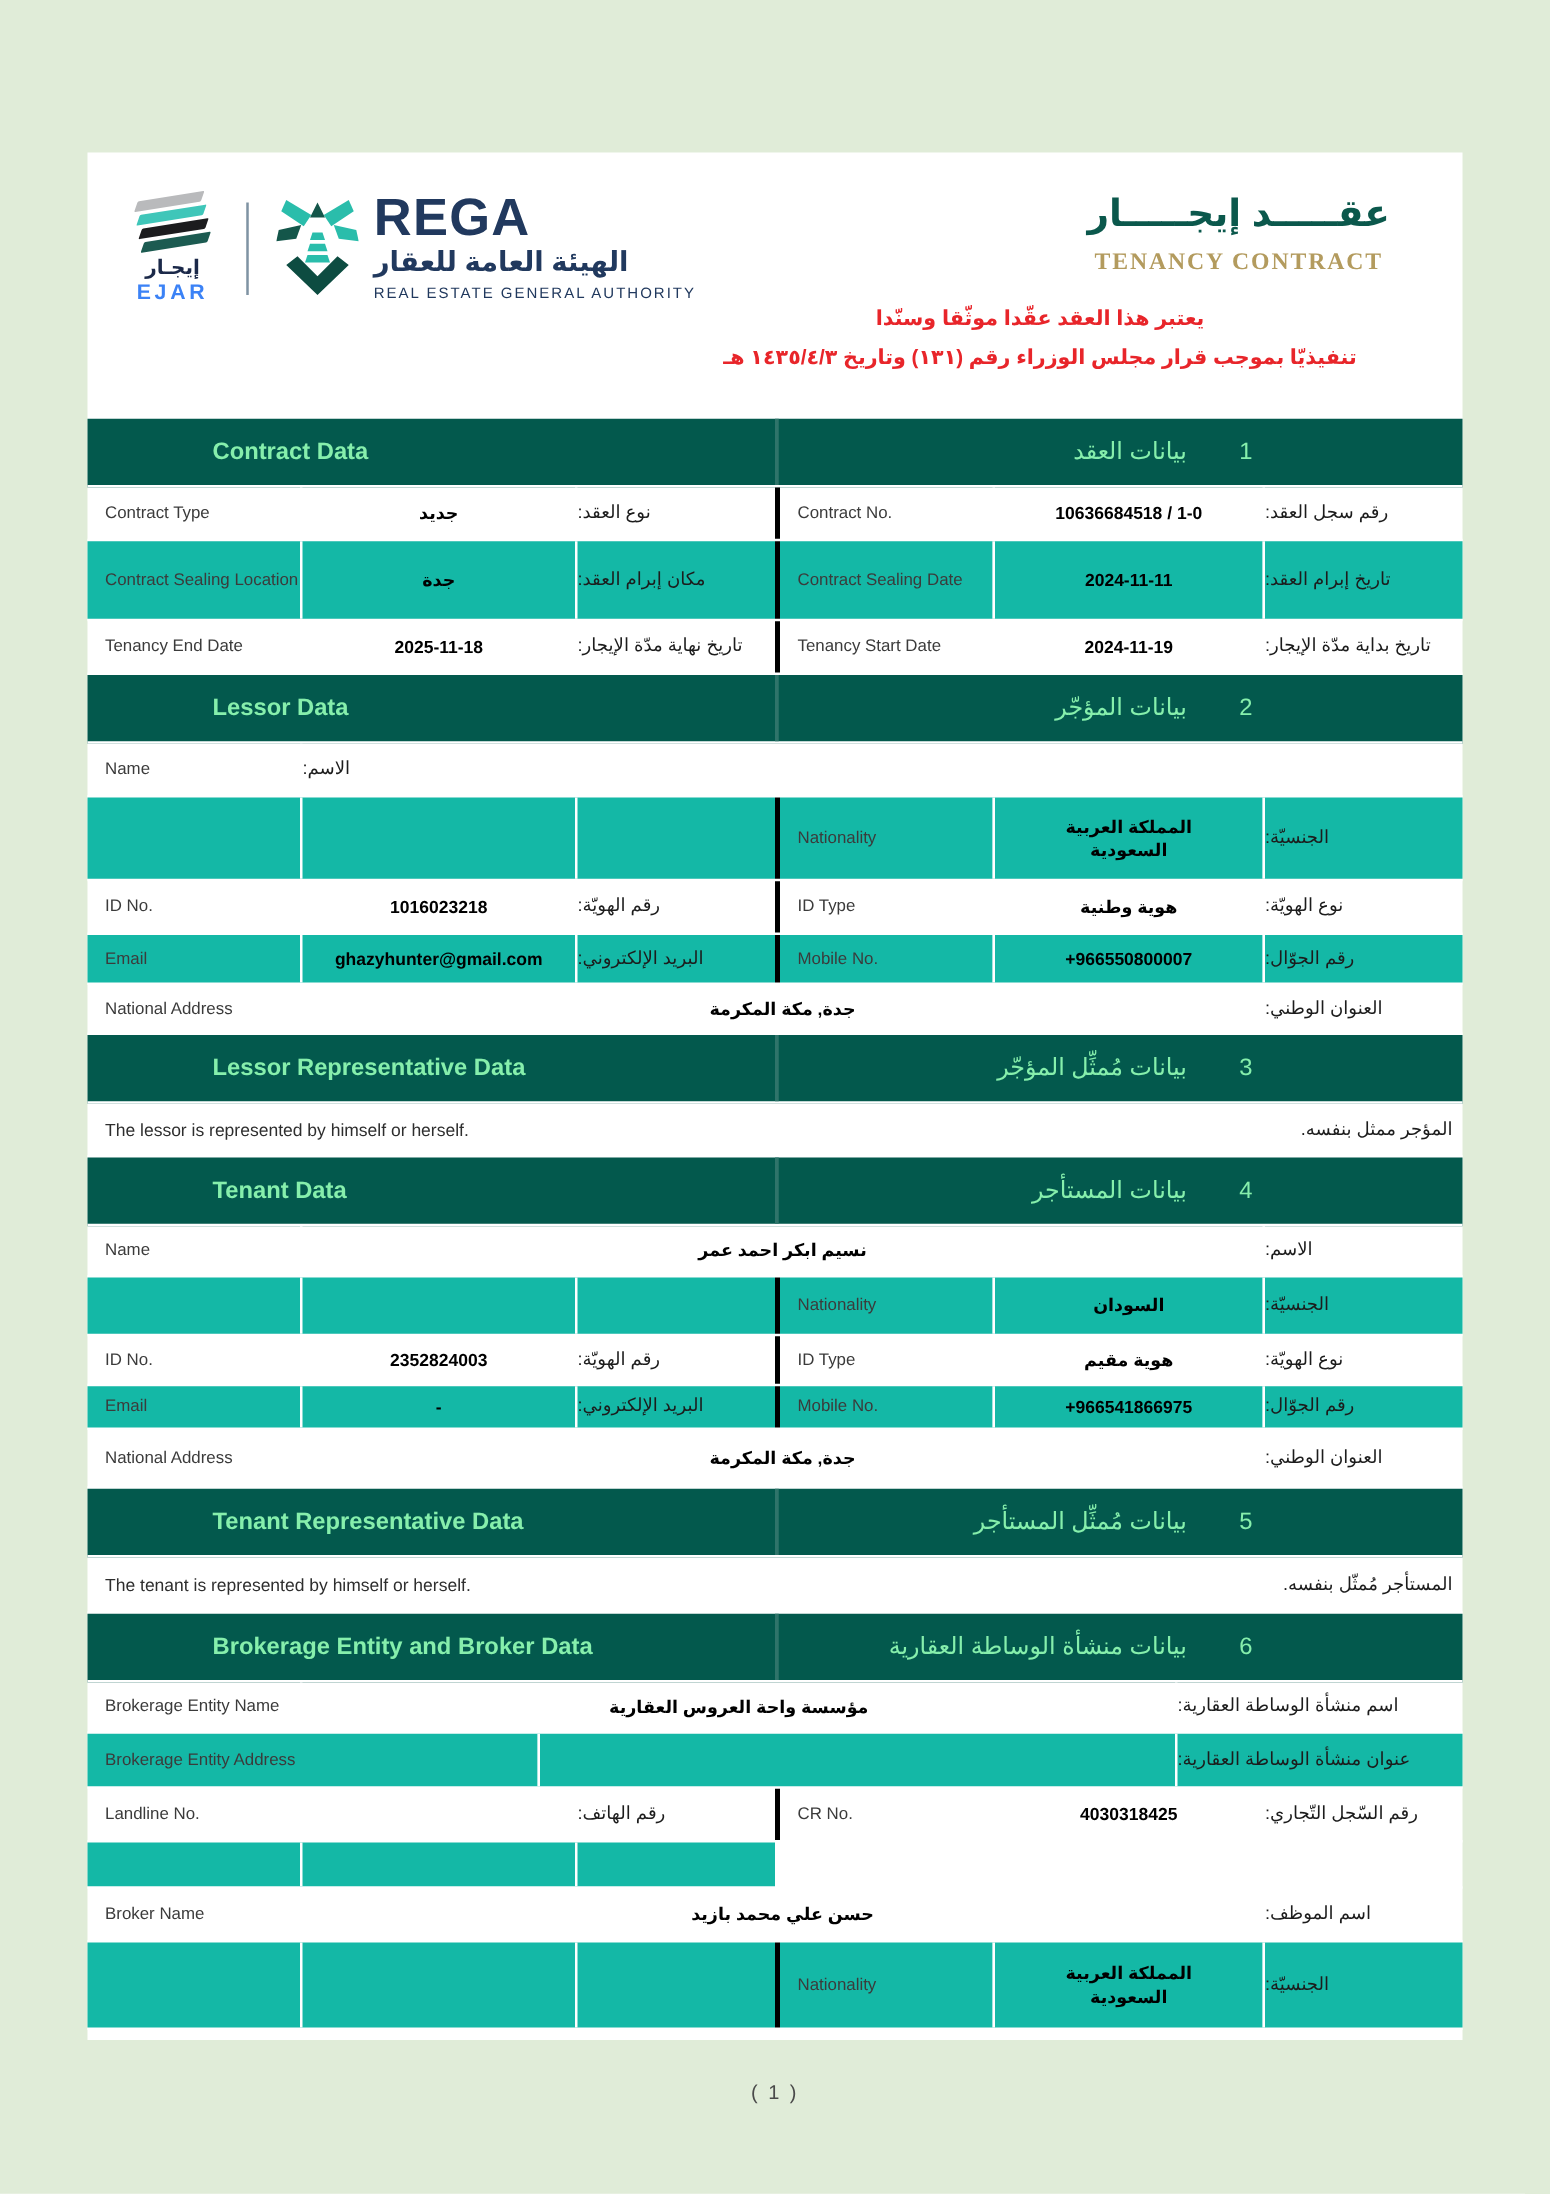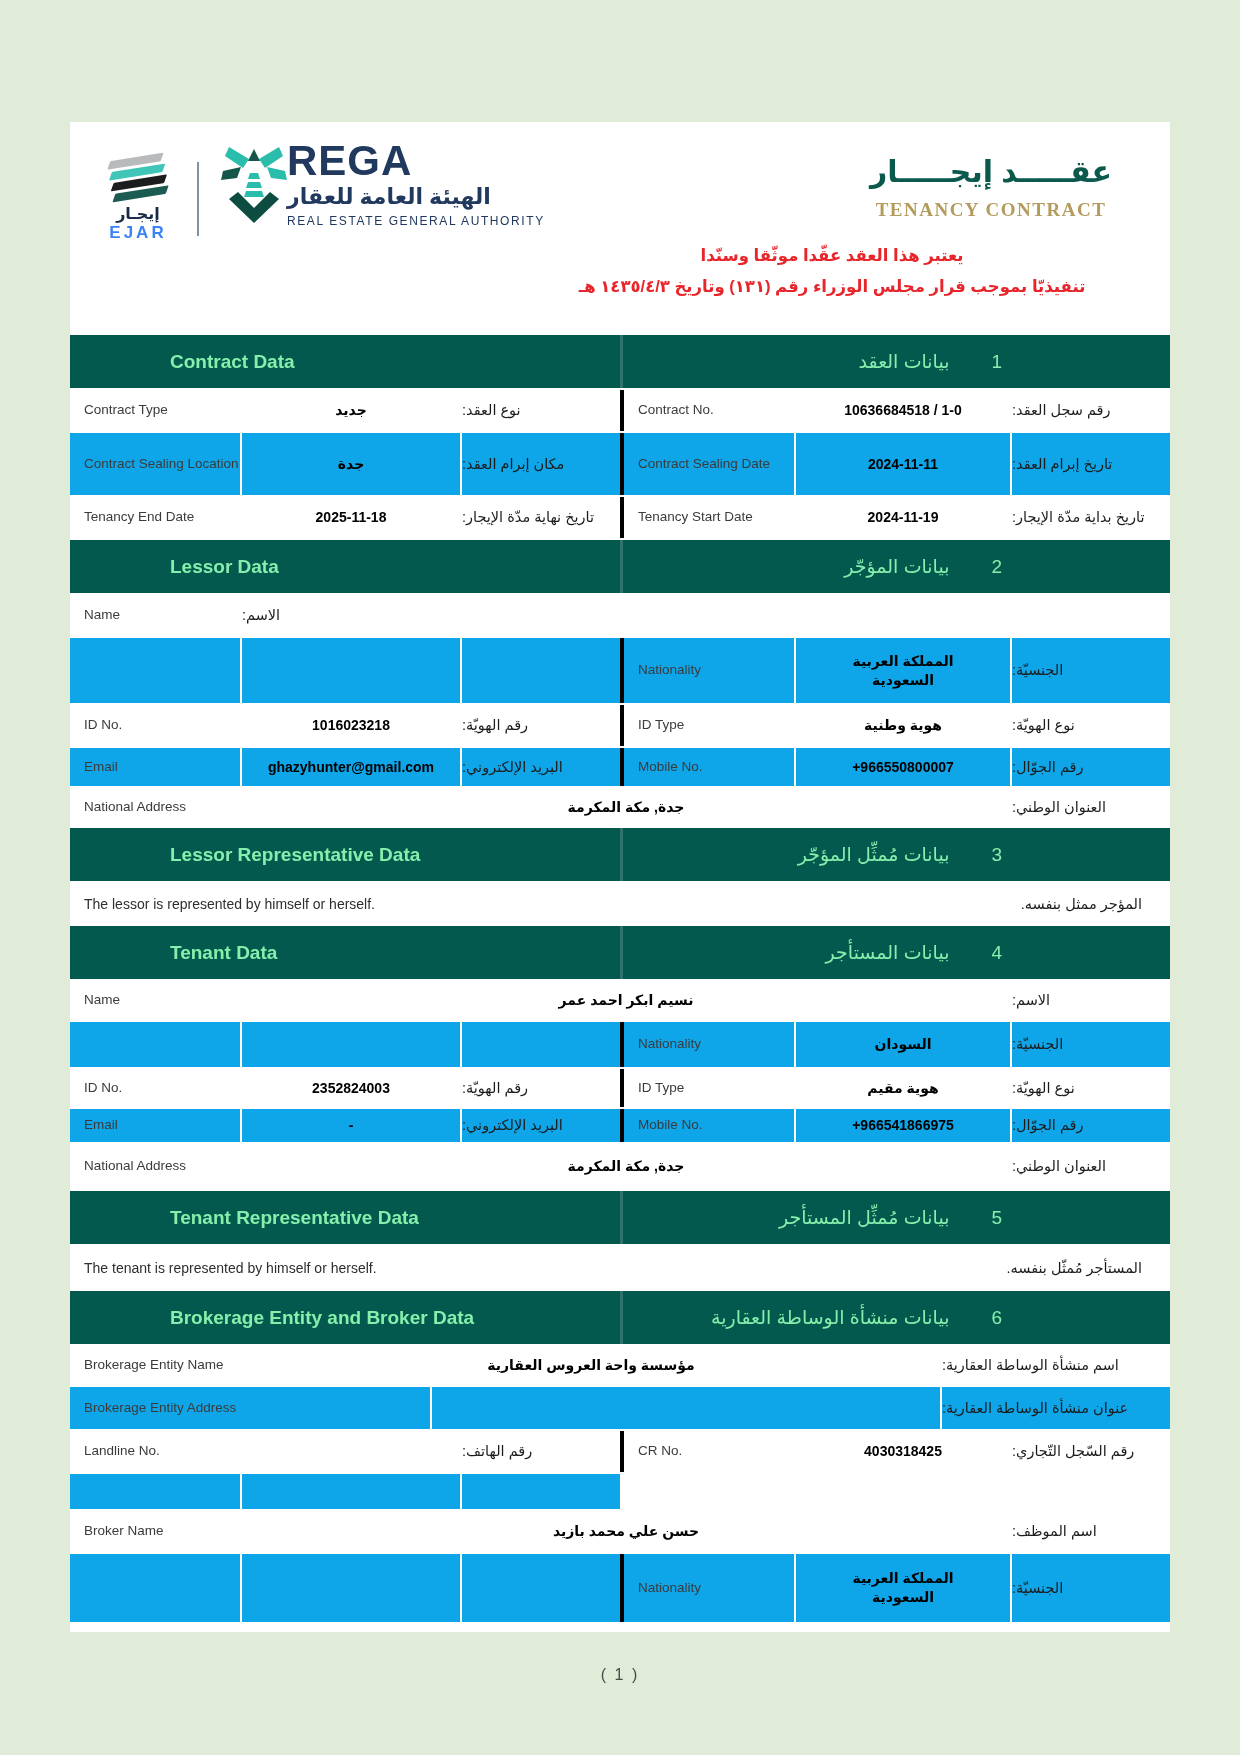--- a/index.html
+++ b/index.html
@@ -16,21 +16,21 @@
   }
   
   .doc-header{position:relative;height:213px;}
   .logos{display:flex;align-items:flex-start;padding:18px 30px 0 25px;}
   .ejar{width:86px;text-align:center;margin-top:14px;}
   .ribbons{width:54px;margin:0 auto 6px auto;transform:rotate(-9deg);}
   .ribbons i{display:block;height:8px;margin:3px 0;transform:skewX(-28deg);border-radius:1px;}
   .ejar-ar{font-size:16px;font-weight:bold;color:#1b2949;direction:rtl;}
   .ejar-en{font-size:17px;font-weight:bold;color:#3b82f6;letter-spacing:3px;}
   .vline{width:2px;background:#7f93a3;height:74px;margin:22px 22px 0 16px;}
-  .rega{display:flex;margin-top:0;}
+  .rega{display:flex;gap:12px;margin-top:13px;}
   .rega svg{width:66px;height:88px;}
   .rega-name{font-size:42px;font-weight:bold;color:#21395e;line-height:1;letter-spacing:1px;}
   .rega-ar{font-size:22px;font-weight:bold;color:#21395e;direction:rtl;text-align:left;margin-top:2px;}
   .rega-en{font-size:12px;color:#21395e;letter-spacing:1.6px;margin-top:4px;}
   .titles{margin-left:auto;text-align:center;padding:14px 28px 0 0;}
   .t-ar{font-size:30px;font-weight:bold;color:#0b584c;direction:rtl;}
   .t-en{font-size:19px;color:#b39b5e;letter-spacing:1.5px;margin-top:10px;font-weight:bold;font-family:Liberation Serif, serif;}
   .notice{
     position:absolute;right:48px;top:118px;width:580px;text-align:center;
     color:#e8252a;font-weight:bold;font-size:16.5px;line-height:1.9;direction:rtl;
@@ -44,28 +44,28 @@
   }
   .sec-num,.sec-ar{font-size:19px;font-weight:normal;}
   .sec-ar{direction:rtl;}
   
   .row{display:flex;border-bottom:2px solid #fff;align-items:stretch;}
   .half{width:50%;display:flex;}
   .half.wfull{width:100%;}
   .half + .half{border-left:4px solid #000000;}
   .cell{display:flex;align-items:center;}
   .half .cell + .cell{border-left:2px solid #fff;}
-  .row.gray .cell{background:#0ea5e9;}
+  .row.gray .cell{background:#14b8a6;}
   .c-en{width:170px;padding-left:14px;font-size:13.5px;color:#3b3b3b;line-height:1.35;}
   .c-val{flex:1;justify-content:center;text-align:center;font-weight:bold;font-size:14px;color:#000;line-height:1.35;}
   .c-val.wrapnarrow{padding:0 52px;}
   .c-ar{width:160px;padding-right:14px;justify-content:flex-end;text-align:right;font-size:14.5px;direction:rtl;line-height:1.3;}
   .c-ar.arwide{width:230px;}
   .stmt-en{flex:1;padding-left:14px;font-size:14px;color:#2e2e2e;}
-  .stmt-ar{padding-right:28px;font-size:14.5px;direction:rtl;}
+  .stmt-ar{padding-right:8px;font-size:14.5px;direction:rtl;}
   .row .stmt-en,.row .stmt-ar{display:flex;align-items:center;}
   
   .page-num{position:absolute;top:1666px;left:0;width:1240px;text-align:center;color:#4a4a4a;font-size:16px;letter-spacing:2px;}
 </style>
 </head>
 <body>
 
 <div class="card">
 
   <div class="doc-header">

